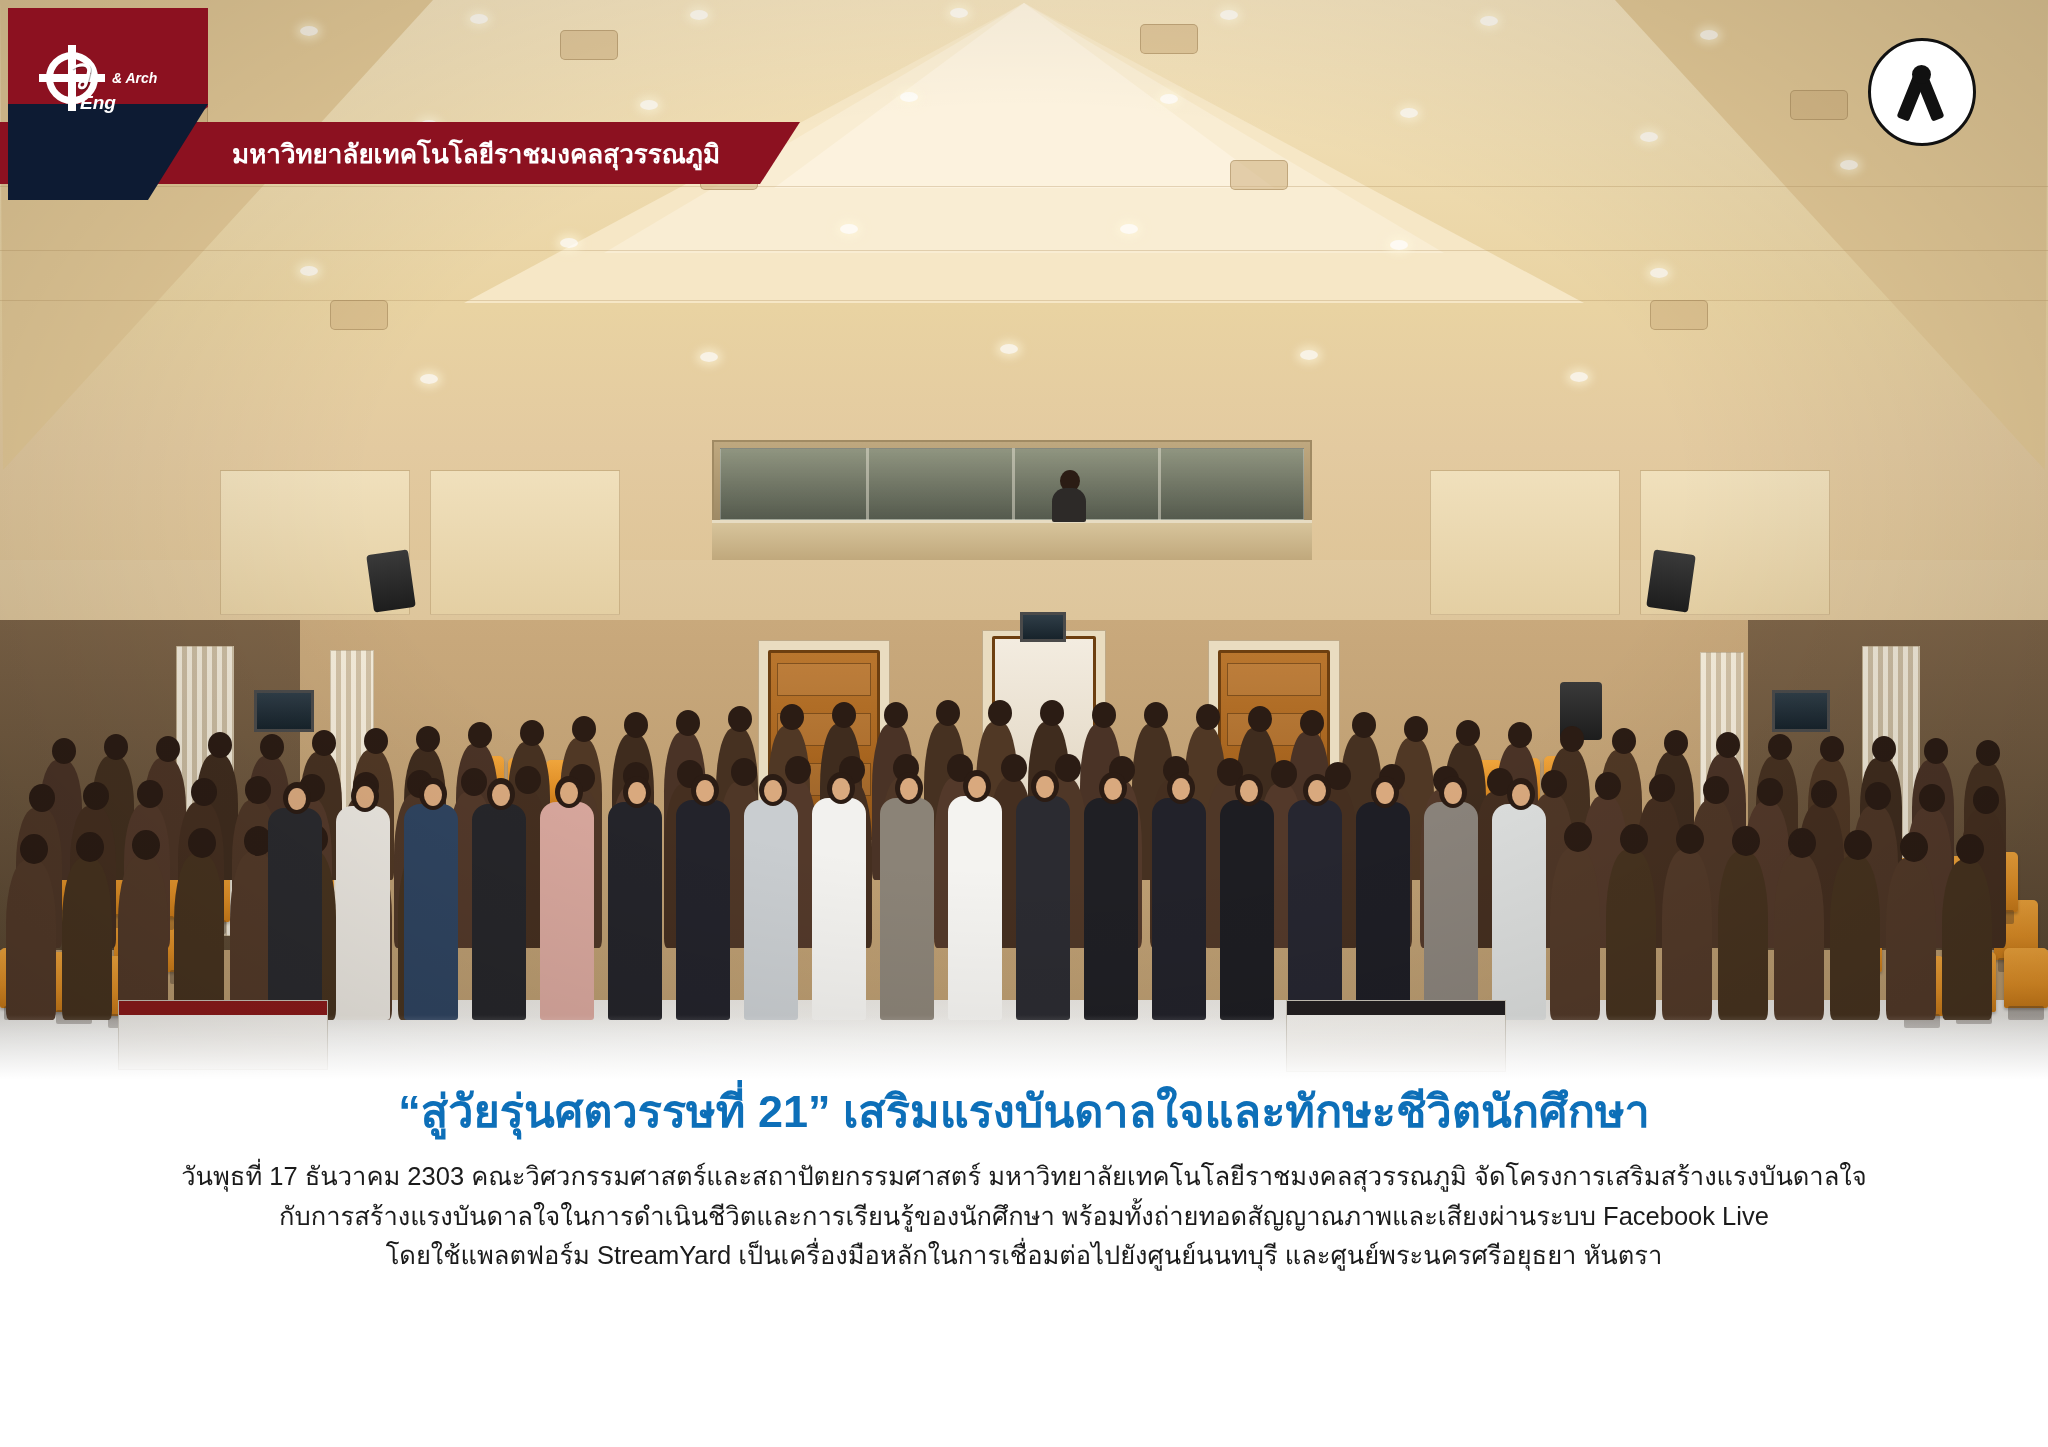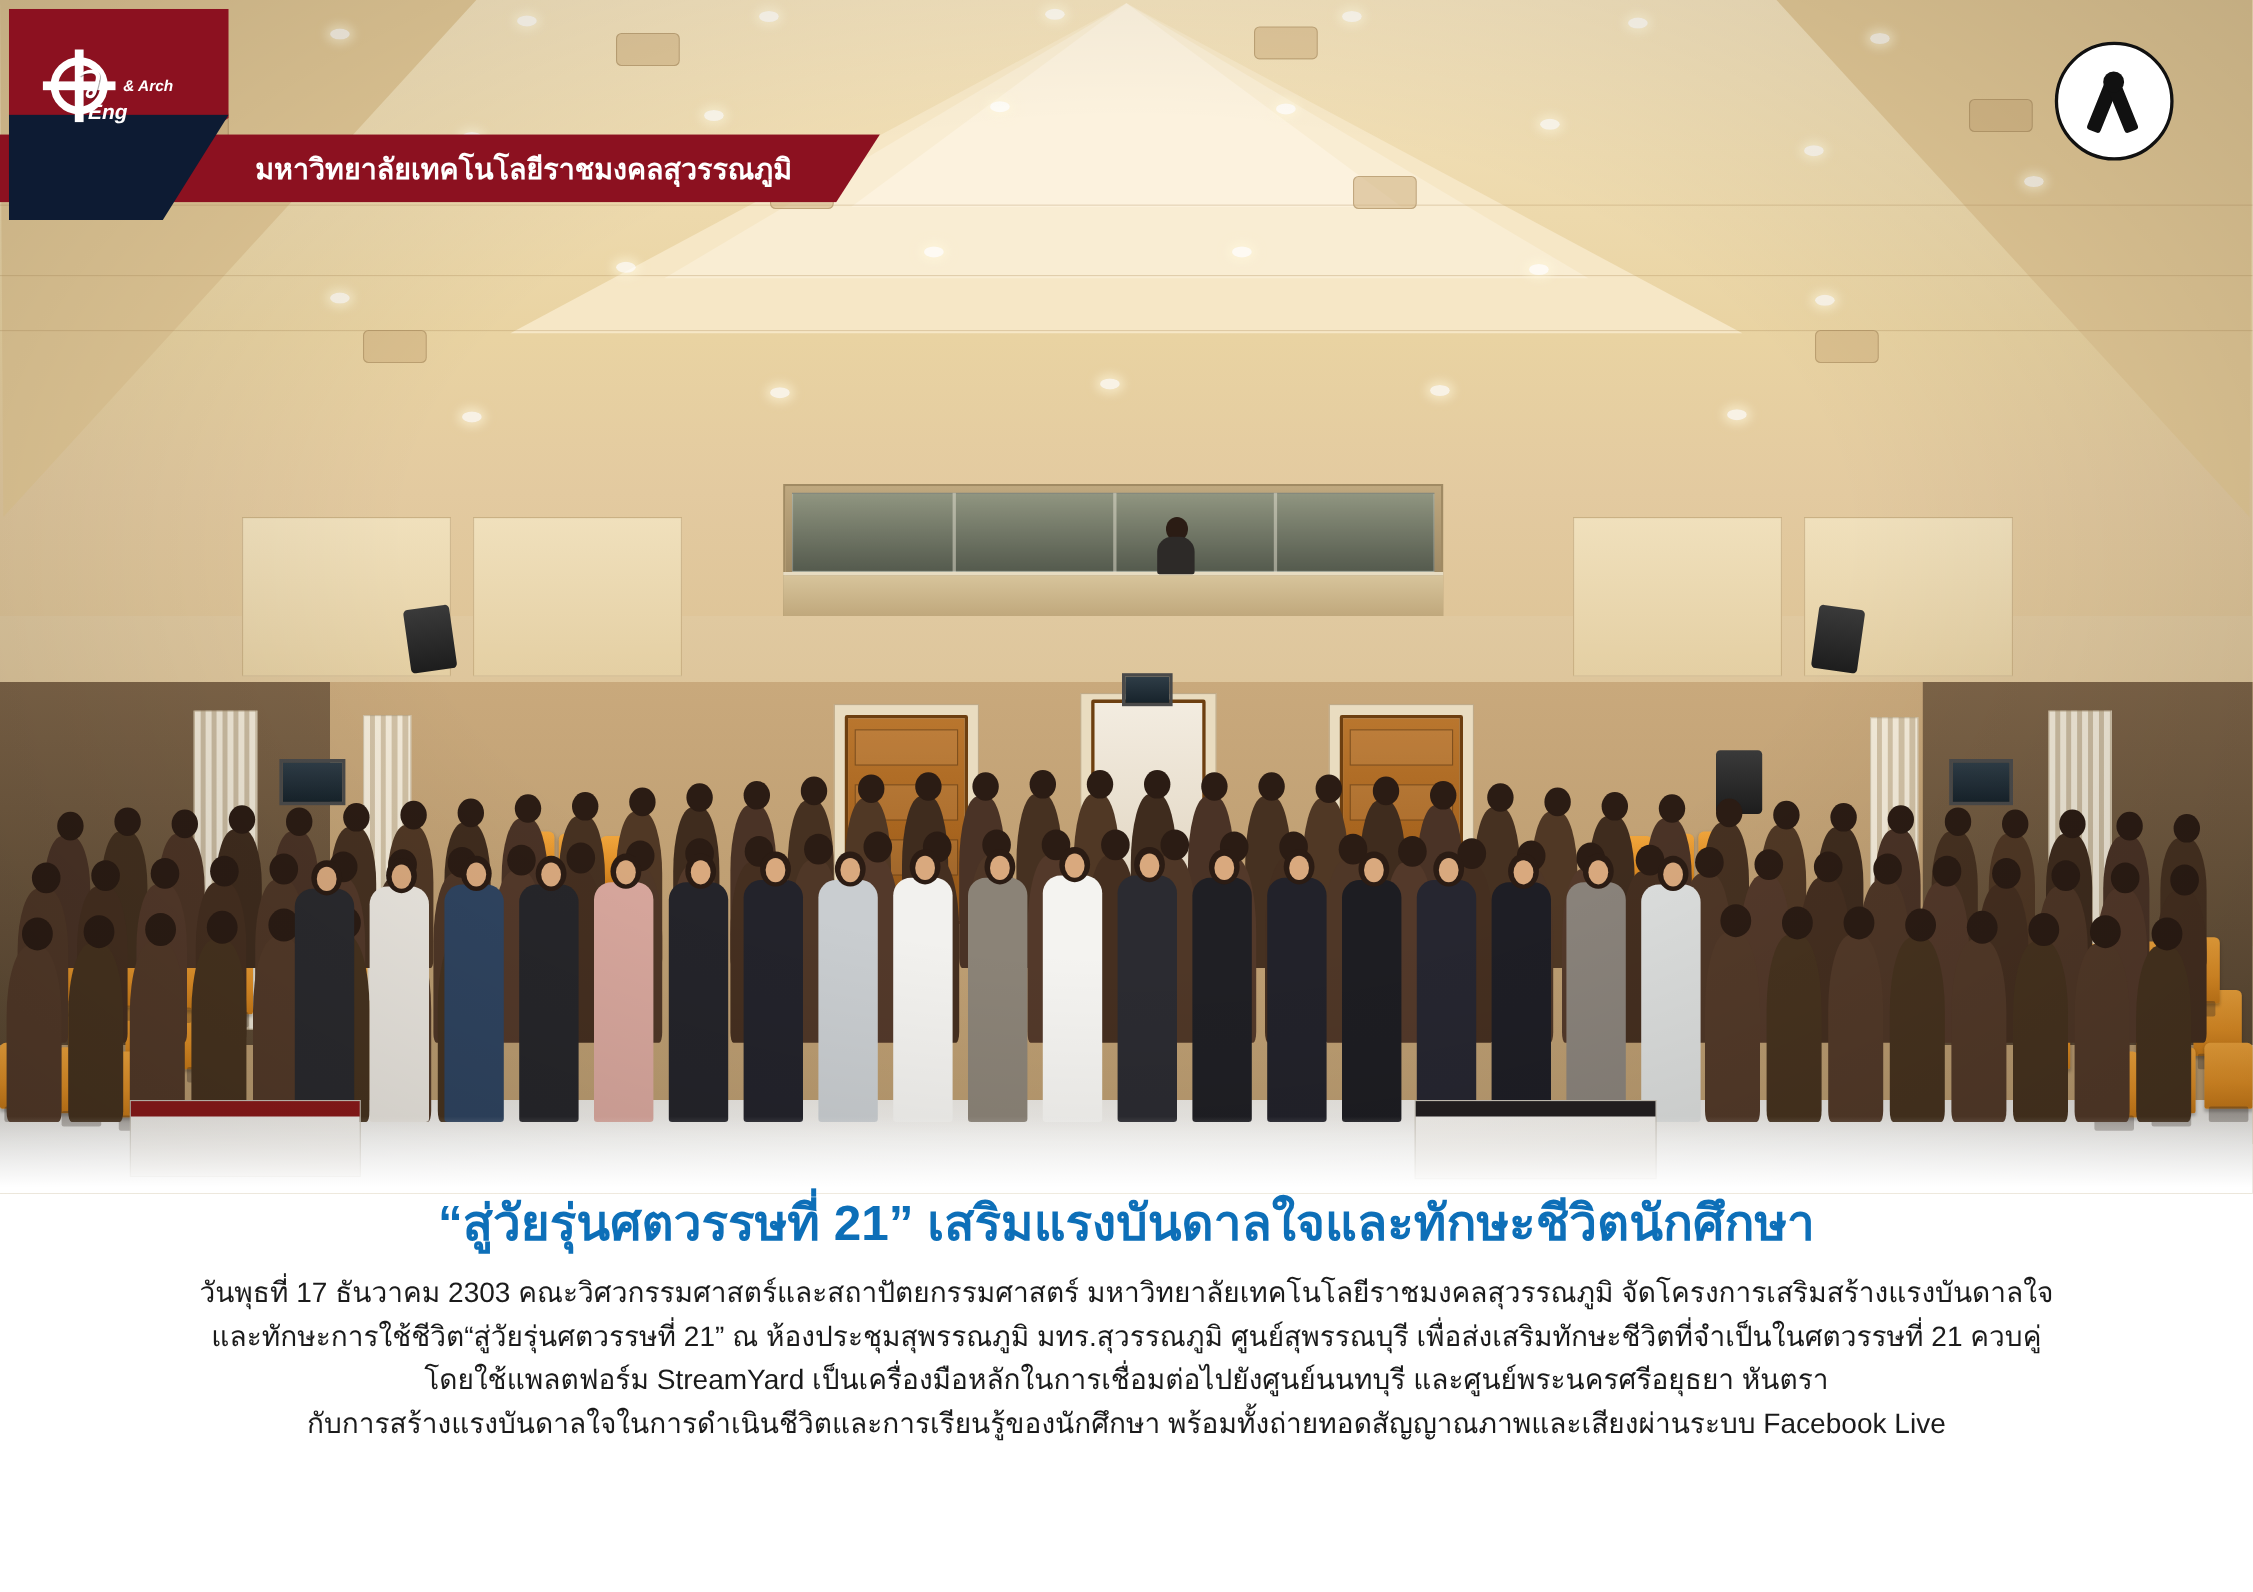--- a/index.html
+++ b/index.html
@@ -815,19 +815,18 @@
       <i class="l"></i>
         <i class="r"></i>
         <i class="knot"></i>
     </div>
   </div>
 
   <div class="caption">
     <div class="cap-title">“สู่วัยรุ่นศตวรรษที่ 21” เสริมแรงบันดาลใจและทักษะชีวิตนักศึกษา</div>
     <div class="cap-body">
       <div>วันพุธที่ 17 ธันวาคม 2303 คณะวิศวกรรมศาสตร์และสถาปัตยกรรมศาสตร์ มหาวิทยาลัยเทคโนโลยีราชมงคลสุวรรณภูมิ จัดโครงการเสริมสร้างแรงบันดาลใจ</div>
-      <div>และทักษะการใช้ชีวิต“สู่วัยรุ่นศตวรรษที่ 21” ณ ห้องประชุมสุพรรณภูมิ มทร.สุวรรณภูมิ ศูนย์สุพรรณบุรี เพื่อส่งเสริมทักษะชีวิตที่จำเป็นในศตวรรษที่ 21 ควบคู่</div>
+      <div>กับการสร้างแรงบันดาลใจในการดำเนินชีวิตและการเรียนรู้ของนักศึกษา พร้อมทั้งถ่ายทอดสัญญาณภาพและเสียงผ่านระบบ Facebook Live</div>
       <div>โดยใช้แพลตฟอร์ม StreamYard เป็นเครื่องมือหลักในการเชื่อมต่อไปยังศูนย์นนทบุรี และศูนย์พระนครศรีอยุธยา หันตรา</div>
-      <div>กับการสร้างแรงบันดาลใจในการดำเนินชีวิตและการเรียนรู้ของนักศึกษา พร้อมทั้งถ่ายทอดสัญญาณภาพและเสียงผ่านระบบ Facebook Live</div>
     </div>
   </div>
 
 </div>
 
 </body></html>

